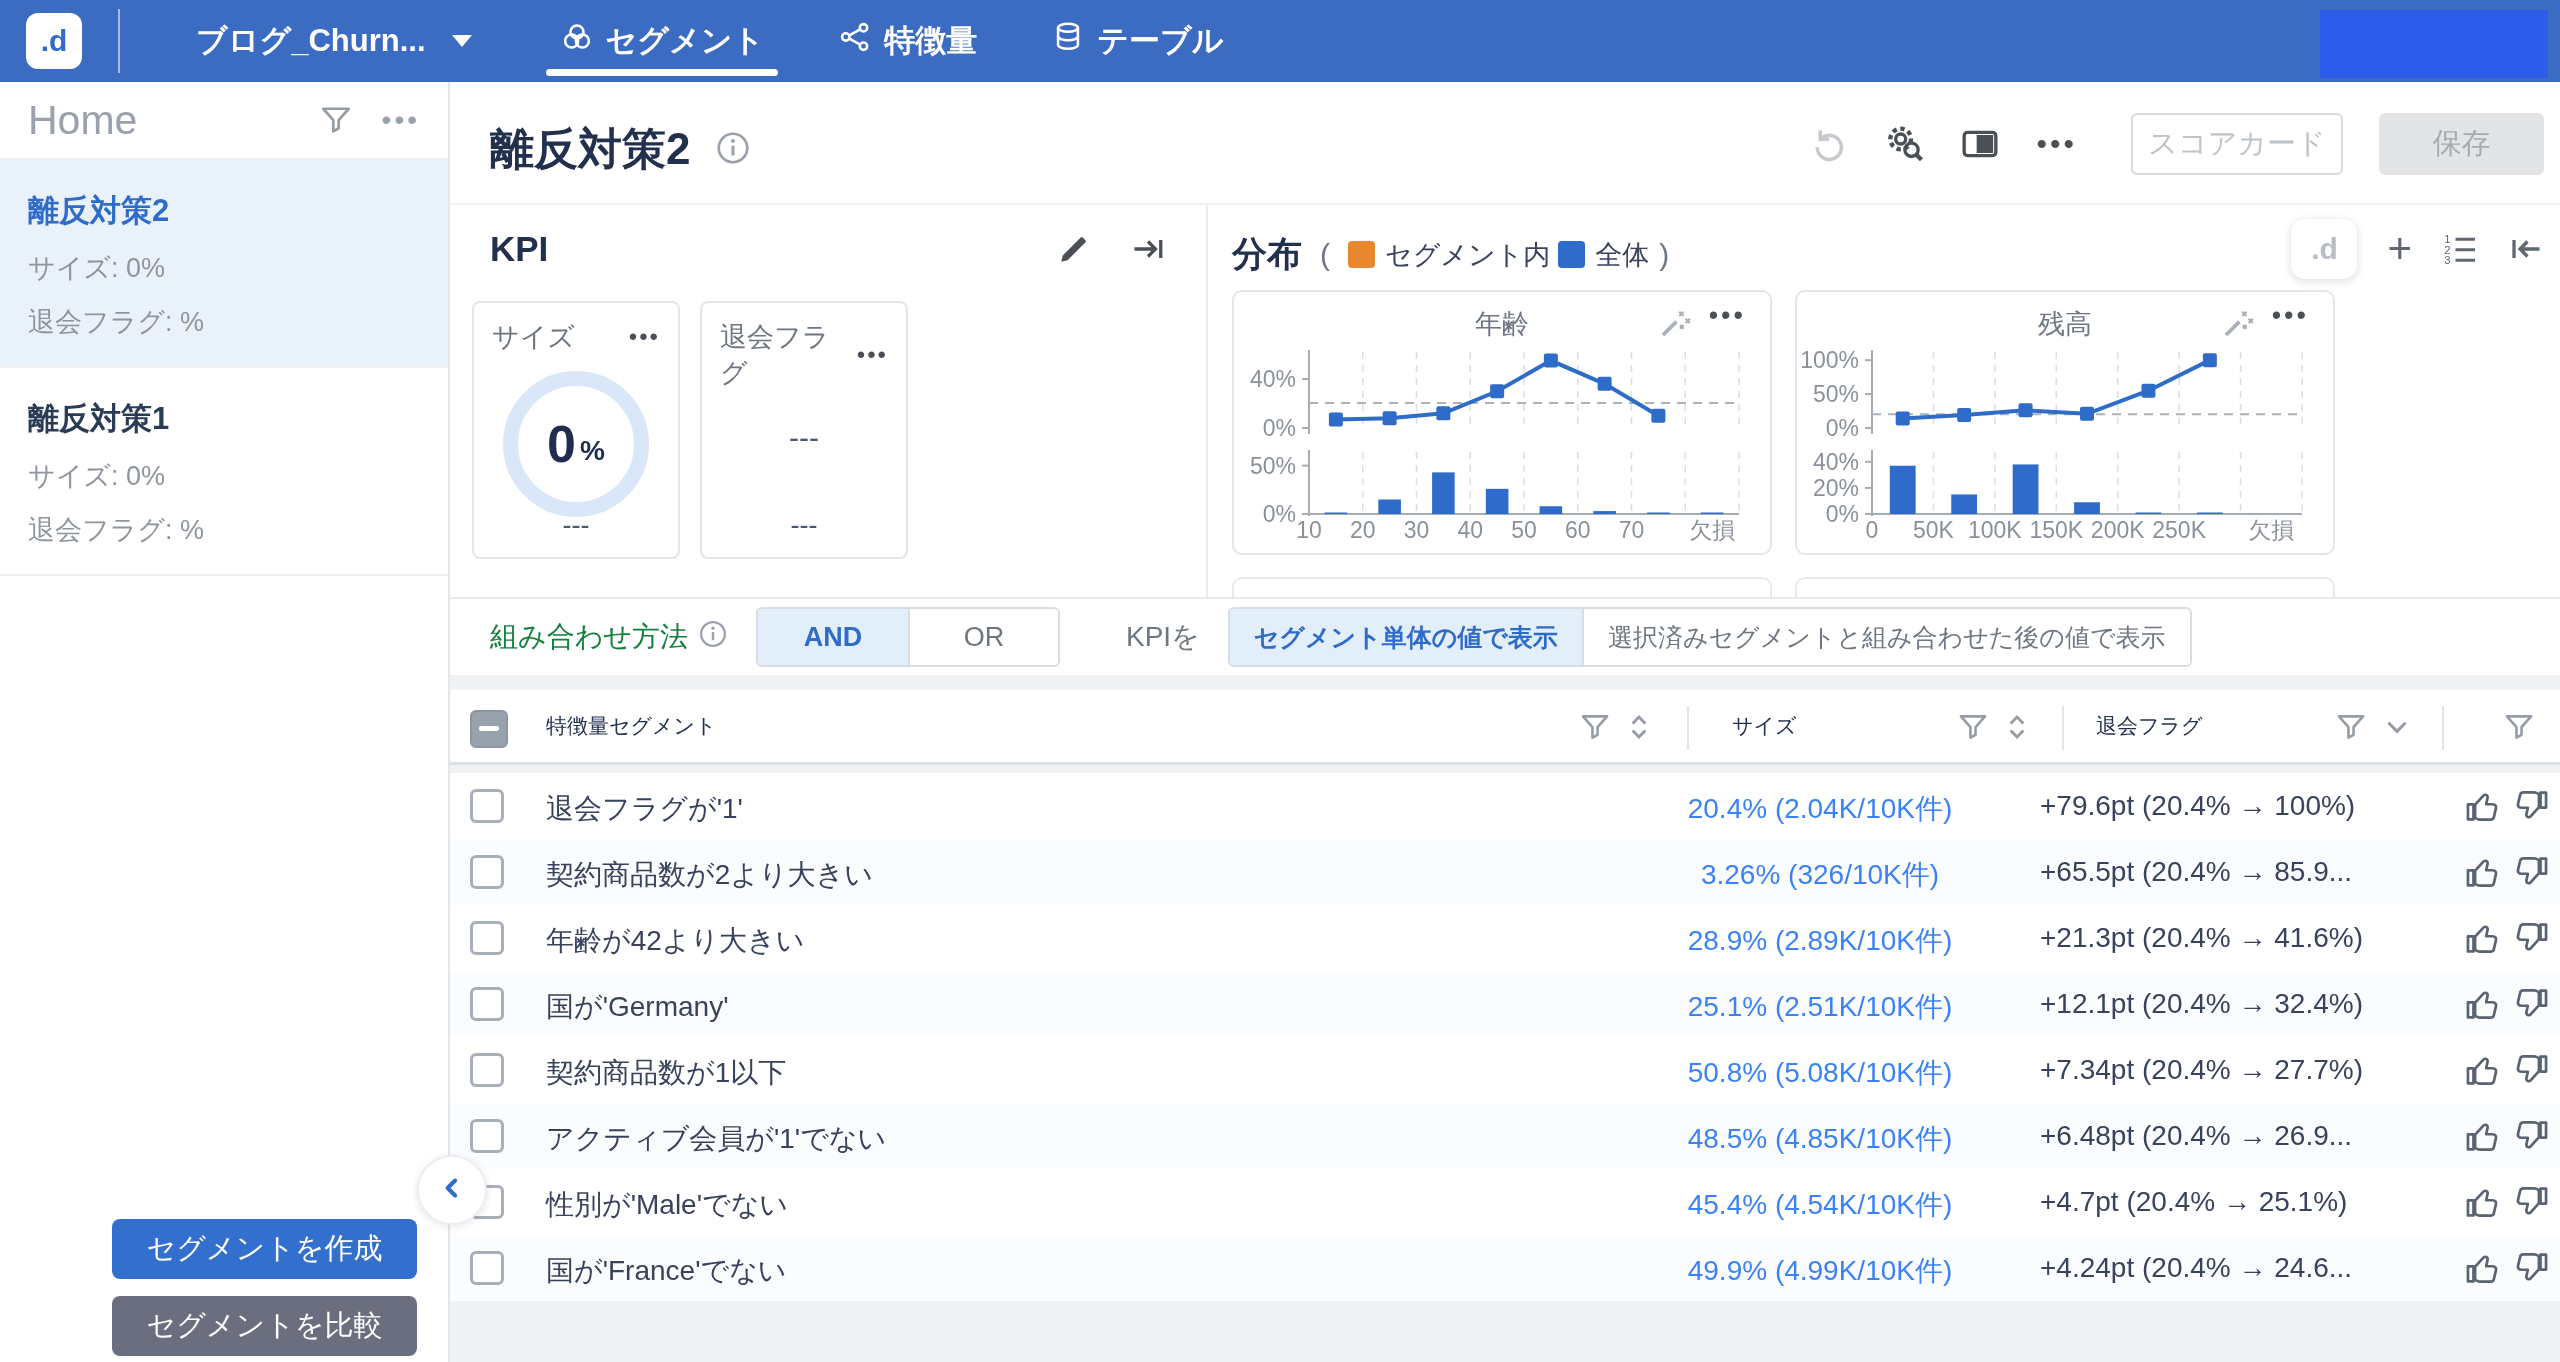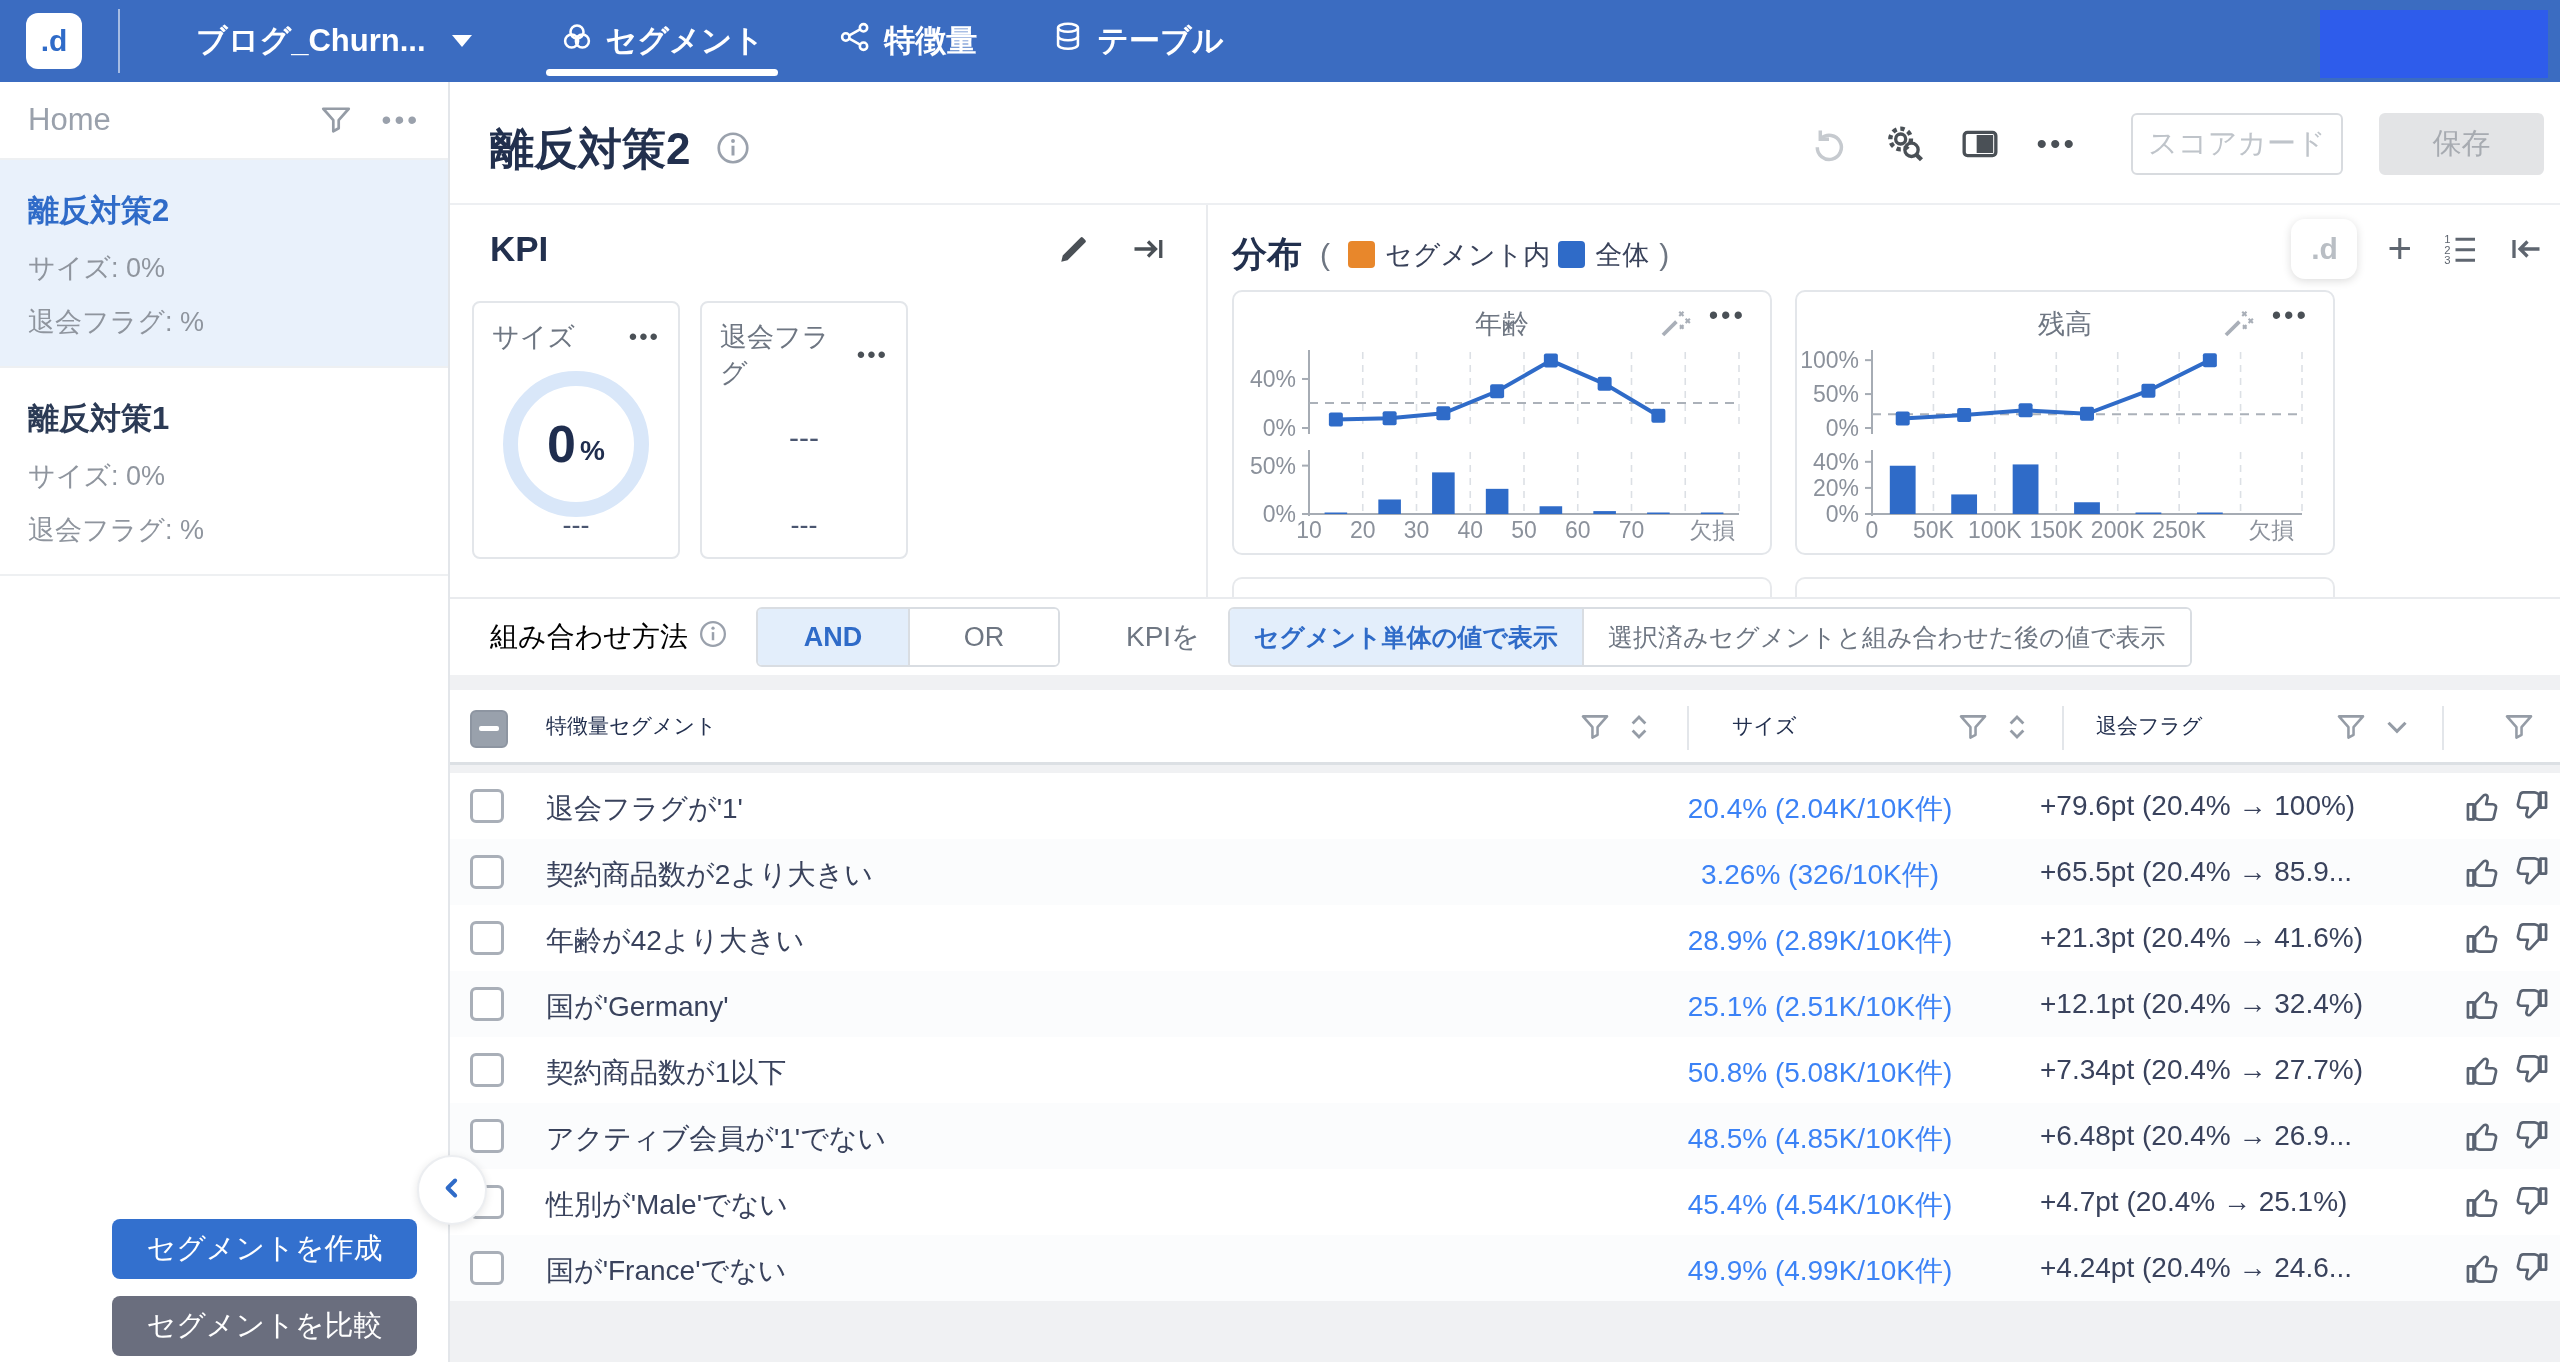--- a/index.html
+++ b/index.html
@@ -23,21 +23,21 @@
   .nav-tab svg{width:34px;height:34px;}
   .nav-tab.active::after{content:"";position:absolute;left:-6px;right:-6px;bottom:6px;height:7px;
     background:#fff;border-radius:4px;}
   .masked{position:absolute;right:12px;top:10px;width:228px;height:68px;background:#2E5CEB;}
 
   
   .sidebar{position:absolute;top:82px;left:0;width:450px;bottom:0;background:#fff;
     border-right:2px solid #E3E6EA;box-sizing:border-box;z-index:30;}
   .sb-head{height:76px;display:flex;align-items:center;padding:0 28px;
     border-bottom:2px solid #EEF0F2;}
-  .sb-title{color:#9AA1AC;font-size:31px;flex:1;}
+  .sb-title{color:#9AA1AC;font-size:41px;flex:1;}
   .sb-head .sbicon{margin-left:28px;cursor:pointer;display:flex;}
   .sb-dots{color:#9AA1AC;font-size:28px;letter-spacing:3px;cursor:pointer;margin-left:28px;}
   .seg-item{padding:30px 28px 26px 28px;border-bottom:2px solid #EEF0F2;cursor:pointer;}
   .seg-item.selected{background:#E9F1FB;}
   .seg-item .nm{font-size:31px;font-weight:bold;color:#2B3A55;}
   .seg-item.selected .nm{color:#2F6BC8;}
   .seg-item .mt{font-size:27px;color:#8F959E;margin-top:18px;}
   .sb-actions{position:absolute;left:0;right:0;bottom:6px;}
   .sb-btn{display:block;width:305px;margin-left:112px;height:60px;border:none;border-radius:8px;
     color:#fff;font-size:29px;cursor:pointer;font-family:inherit;}
@@ -101,21 +101,21 @@
   .chart-dots{position:absolute;right:24px;top:8px;color:#4A5056;font-size:27px;letter-spacing:3px;cursor:pointer;}
   .chart-svg{position:absolute;left:0;top:48px;}
   .chart-svg text.tick{font-size:23px;fill:#8B919B;}
   .stub-row{position:absolute;top:372px;left:24px;display:flex;gap:23px;}
   .chart-stub{width:540px;height:22px;border:2px solid #E7E9EC;border-bottom:none;
     border-radius:10px 10px 0 0;background:#fff;box-sizing:border-box;}
 
   
   .controls{position:absolute;top:515px;left:0;right:0;height:78px;border-top:2px solid #E9EBEE;
     background:#fff;display:flex;align-items:center;padding-left:40px;box-sizing:border-box;}
-  .ctl-label{font-size:28px;color:#000000;display:flex;align-items:center;gap:10px;}
+  .ctl-label{font-size:28px;color:#15803d;display:flex;align-items:center;gap:10px;}
   .seg-toggle{display:flex;border:2px solid #D9DDE2;border-radius:6px;overflow:hidden;margin-left:28px;}
   .seg-opt{height:56px;display:flex;align-items:center;justify-content:center;font-size:27px;
     color:#6E7682;background:#fff;cursor:pointer;padding:0 10px;box-sizing:border-box;}
   .seg-opt.sel{background:#E3EEFB;color:#2F6BC8;font-weight:bold;}
   .seg-opt + .seg-opt{border-left:2px solid #D9DDE2;}
   .wopt{min-width:150px;}
   .kpi-to{margin-left:66px;font-size:28px;color:#6E7682;}
   .seg-toggle.view .seg-opt{font-size:25px;padding:0 24px;}
 
   

